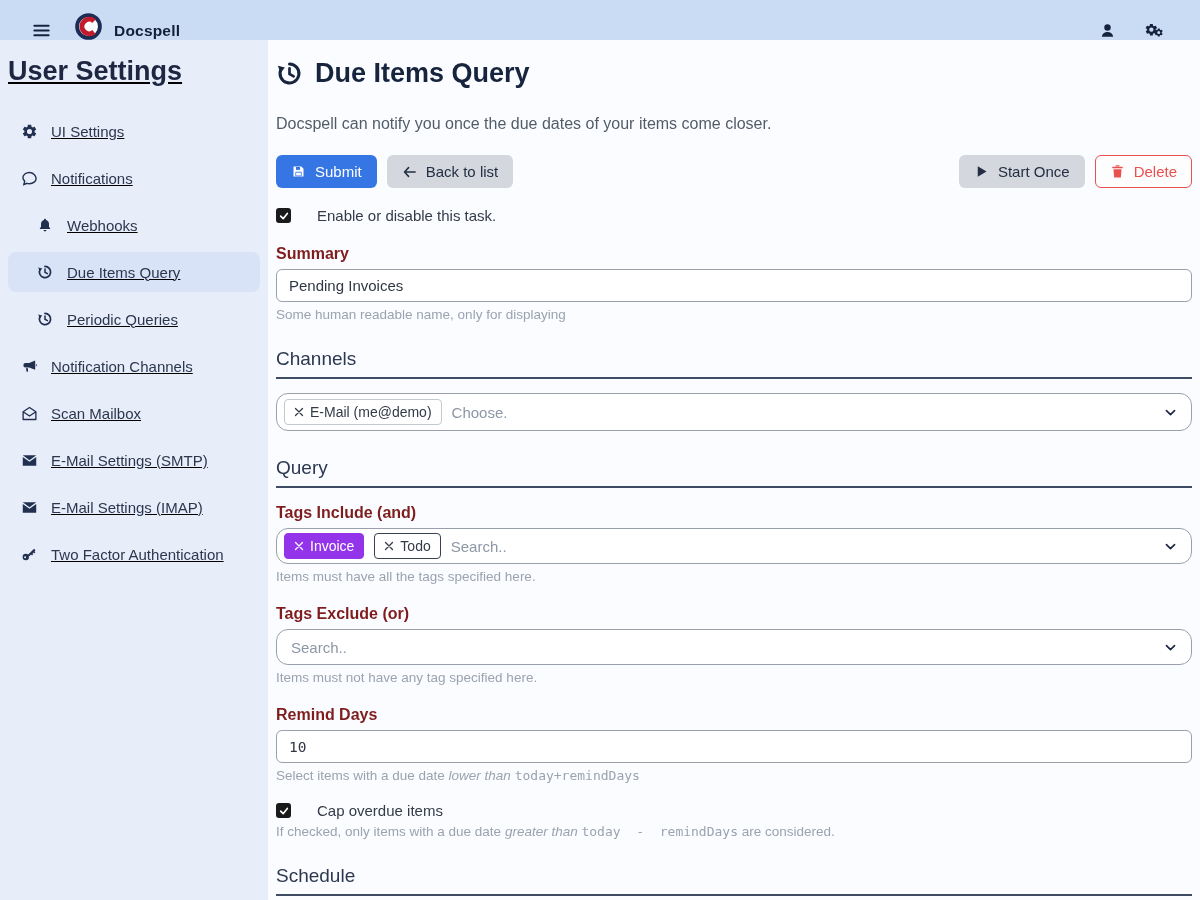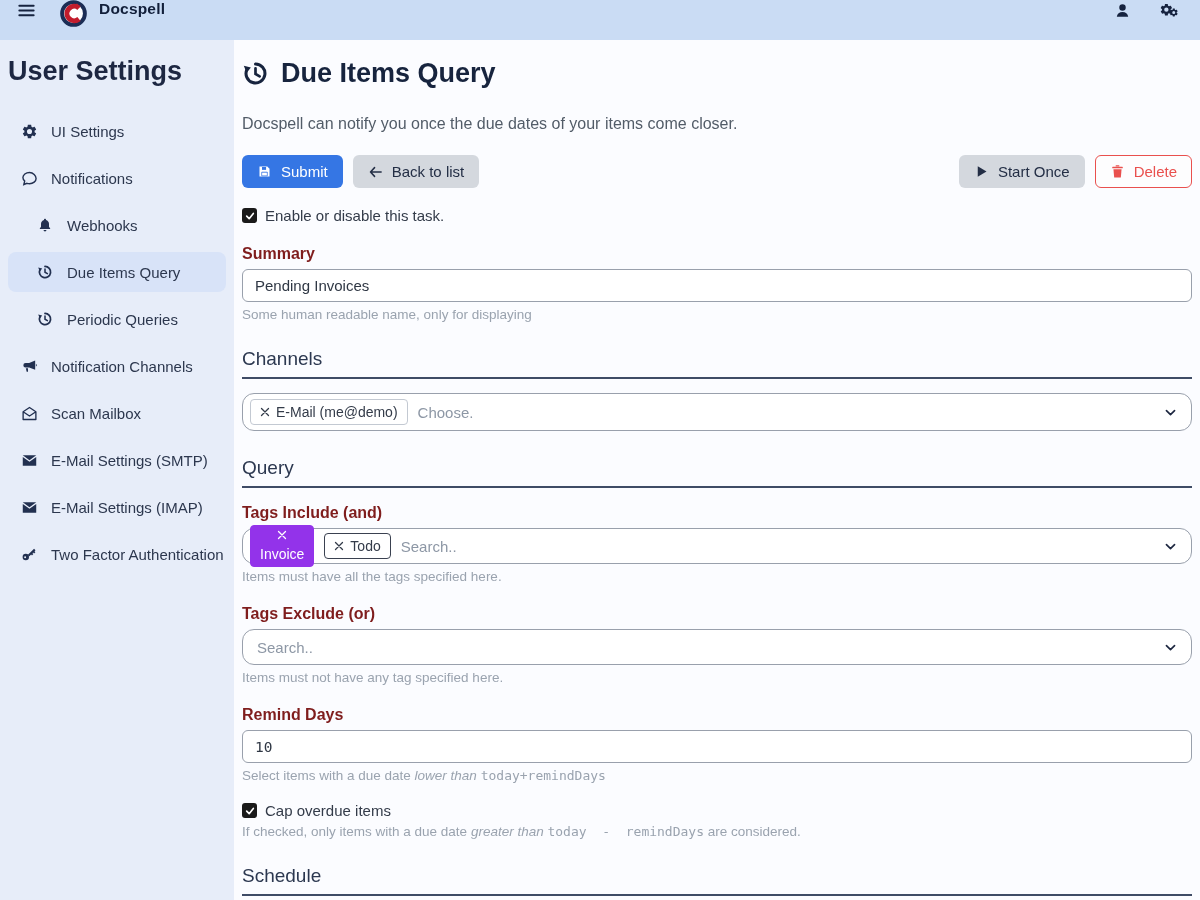--- a/index.html
+++ b/index.html
@@ -1,28 +1,28 @@
 <!DOCTYPE html>
 <html><head>
 <meta charset="utf-8">
 <style>
   * { box-sizing: border-box; margin: 0; padding: 0; }
   html,body { width:1200px; height:900px; overflow:hidden; }
   body { font-family:"Liberation Sans", sans-serif; background:#fbfcff; }
 
   
-  .navbar { height:40px; background:#cadcf4; display:flex; align-items:flex-start; padding:0 16px; gap:12px; }
+  .navbar { height:40px; background:#cadcf4; display:flex; align-items:flex-end; padding:0 31px; gap:12px; }
   .nav-icon { width:20px; height:20px; color:#16233f; display:flex; align-items:center; justify-content:center; cursor:pointer; }
   .logo { width:27px; height:27px; margin-left:12px; }
   .brand { font-weight:bold; font-size:15.5px; color:#121f3a; letter-spacing:.2px; }
   .nav-right { margin-left:auto; display:flex; gap:28px; align-items:center; padding-right:4px; }
 
   
   .layout { display:flex; height:860px; }
-  .sidebar { width:234px; background:#e7edf9; padding:12px 8px 0 8px; flex-shrink:0; }
+  .sidebar { width:268px; background:#e7edf9; padding:12px 8px 0 8px; flex-shrink:0;text-decoration:underline; }
   .sidebar-title { font-size:27px; font-weight:bold; color:#1d2742; margin:4px 0 24px 0; }
   .nav-item { display:flex; align-items:center; gap:13px; height:40px; margin-bottom:7px; padding-left:12px;
               font-size:15px; color:#2c374e; border-radius:8px; cursor:pointer; }
   .nav-item .s-icon { width:18px; height:18px; color:#223050; flex-shrink:0; display:flex; align-items:center; justify-content:center; }
   .nav-item.sub { padding-left:28px; }
   .nav-item.active { background:#d8e3f8; }
 
   .main { flex:1; padding:10px 8px 0 8px; background:#fbfcff; overflow:hidden; }
 
   
@@ -34,21 +34,21 @@
   .btn-row { display:flex; gap:10px; margin-top:22px; align-items:center; }
   .btn-row .spacer { flex:1; }
   .btn { height:33px; border-radius:6px; font-size:15px; display:inline-flex; align-items:center; gap:9px;
          padding:0 14px; border:1px solid transparent; cursor:pointer; font-family:inherit; }
   .btn .b-icon { width:15px; height:15px; display:flex; align-items:center; justify-content:center; }
   .btn-primary { background:#3576e4; color:#fff; }
   .btn-secondary { background:#d4d8de; color:#232e45; }
   .btn-danger { background:#fdfdfe; color:#e9504e; border-color:#e9504e; }
 
   
-  .check-row { display:flex; align-items:center; gap:8px; margin-top:19px; font-size:15px; color:#333b49; }
+  .check-row { display:flex; align-items:center; gap:26px; margin-top:19px; font-size:15px; color:#333b49; }
   .checkbox { width:15px; height:15px; background:#1a1a1a; border-radius:3px; color:#fff;
               display:flex; align-items:center; justify-content:center; cursor:pointer; flex-shrink:0; }
   .checkbox svg { width:10px; height:10px; }
   .field-label { font-size:16px; font-weight:bold; color:#7f1d1d; margin-top:21px; margin-bottom:6px; }
   .tb { width:100%; height:33px; border:1px solid #99a0ac; border-radius:6px; background:#fff;
         padding:0 12px; font-size:15px; color:#2f3744; font-family:inherit; outline:none; }
   .tb.mono { font-family:"DejaVu Sans Mono", monospace; font-size:14.5px; }
   .helper { font-size:13.5px; color:#9aa3af; margin-top:5px; }
   .helper i { }
   .helper .code { font-family:"DejaVu Sans Mono", monospace; font-size:13px; }
@@ -56,21 +56,21 @@
   .section-h { font-size:19px; color:#2c3850; margin-top:26px; }
   .section-hr { border:none; border-top:2px solid #3f4c66; margin-top:7px; }
 
   .select { height:38px; border:1px solid #99a0ac; border-radius:12px; background:#fff; margin-top:14px;
             display:flex; align-items:center; gap:10px; padding:0 14px 0 7px; cursor:pointer; }
   .select .placeholder { color:#8d97a5; font-size:15px; }
   .select .chev { margin-left:auto; width:13px; height:13px; color:#1d2740; flex-shrink:0; }
   .chip { display:inline-flex; align-items:center; gap:6px; border:1px solid #c3c9d2; border-radius:4px;
           background:#fff; color:#333b49; font-size:14px; padding:4px 9px; cursor:pointer; white-space:nowrap; }
   .chip .x-icon { width:10px; height:10px; display:flex; }
-  .chip.purple { background:#9333ea; border-color:#9333ea; color:#fff;flex-direction:column; }
+  .chip.purple { background:#9333ea; border-color:#9333ea; color:#fff; }
   .chip.dark-outline { border:1.5px solid #3a4150; }
 
   svg { display:block; }
 </style>
 </head>
 <body>
 
 <div class="navbar">
   <span class="nav-icon">
     <svg viewBox="0 0 24 24" width="19" height="19">

